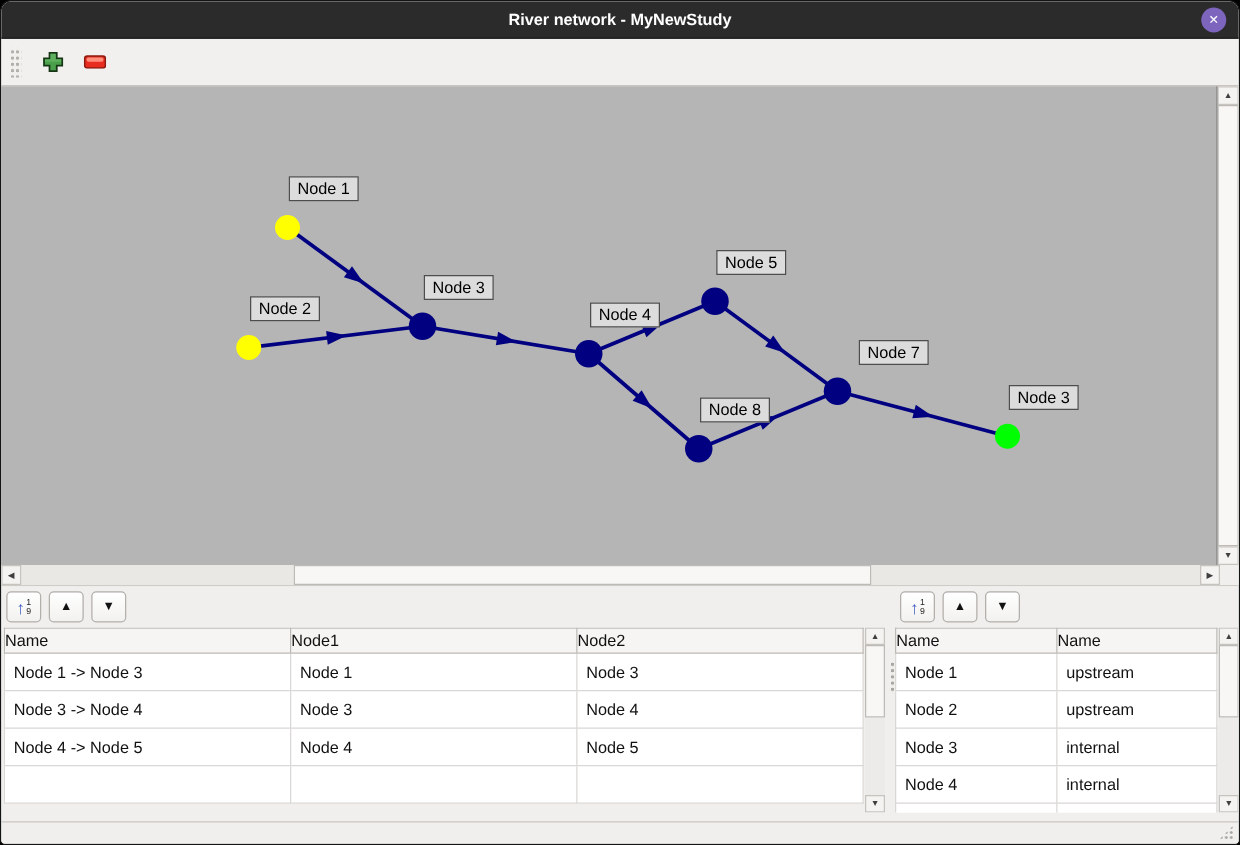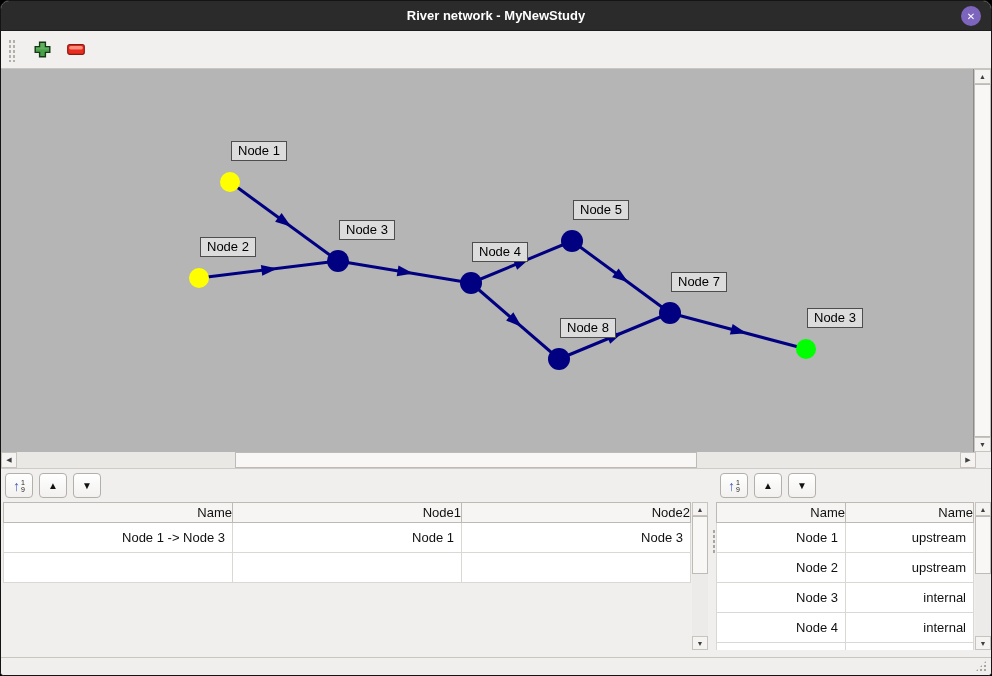--- a/index.html
+++ b/index.html
@@ -58,22 +58,22 @@
     justify-content:center; cursor:pointer; font-size:10px; color:#111; }
   .sort-icon { display:flex; align-items:center; gap:1px; }
   .sort-arrow { color:#4059c0; font-weight:bold; font-size:14px; line-height:14px; }
   .sort-nums { display:flex; flex-direction:column; font-size:7px; line-height:7px; color:#222; }
 
   .table-clip { height:148px; overflow:hidden; display:flex; }
   .pane-left .table-clip { margin-left:2px; }
   table { border-collapse:collapse; table-layout:fixed; background:#fff;
     border:1px solid #8c8a87; font-size:13px; color:#111; align-self:flex-start; }
   th { height:20px; background:#f6f5f3; border:1px solid #bdbab6; font-weight:normal;
-    text-align:right; padding:0; cursor:pointer; }
-  td { height:30px; border:1px solid #dad8d5; padding:0 7px; text-align:right;
+    text-align:left; padding:0; cursor:pointer; }
+  td { height:30px; border:1px solid #dad8d5; padding:0 7px; text-align:left;
     background:#fff; overflow:hidden; white-space:nowrap; }
   .table-scroll { width:16px; height:148px; margin-left:1px; background:#ecebe9;
     display:flex; flex-direction:column; }
   .table-scroll .scroll-arrow { flex:0 0 14px; }
   .table-scroll .ts-thumb { flex:0 0 58px; background:#f8f7f6; border:1px solid #bebbb7; cursor:pointer; }
   .table-scroll .ts-track { flex:1; }
 
   
   .statusbar { flex:0 0 18px; border-top:1px solid #c9c6c2; background:#f0efed; position:relative; }
   .resize-grip { position:absolute; right:4px; bottom:3px; width:12px; height:12px;
@@ -135,21 +135,21 @@
           <circle cx="558" cy="290" r="11" fill="#000080"></circle>
           <circle cx="669" cy="244" r="11" fill="#000080"></circle>
           <circle cx="805" cy="280" r="10" fill="#00ff00"></circle>
         </svg>
     <div class="node-label" style="left: 230px; top: 72px;">Node 1</div>
         <div class="node-label" style="left: 199px; top: 168px;">Node 2</div>
         <div class="node-label" style="left: 338px; top: 151px;">Node 3</div>
         <div class="node-label" style="left: 471px; top: 173px;">Node 4</div>
         <div class="node-label" style="left: 572px; top: 131px;">Node 5</div>
         <div class="node-label" style="left: 559px; top: 249px;">Node 8</div>
-        <div class="node-label" style="left: 670px; top: 203px;">Node 7</div>
+        <div class="node-label" style="left: 686px; top: 203px;">Node 7</div>
         <div class="node-label" style="left: 806px; top: 239px;">Node 3</div>
       </div>
     <div class="vscroll">
       <span class="scroll-arrow">▲</span>
       <span class="scroll-thumb"></span>
       <span class="scroll-arrow">▼</span>
     </div>
   </div>
 
   <div class="hscroll">
@@ -195,20 +195,30 @@
                 <th>Node2</th>
               </tr>
             </thead>
             <tbody>
               <tr>
                 <td>Node 1 -&gt; Node 3</td>
                 <td>Node 1</td>
                 <td>Node 3</td>
               </tr>
               <tr>
+                <td>Node 3 -&gt; Node 4</td>
+                <td>Node 3</td>
+                <td>Node 4</td>
+              </tr>
+              <tr>
+                <td>Node 4 -&gt; Node 5</td>
+                <td>Node 4</td>
+                <td>Node 5</td>
+              </tr>
+              <tr>
                 <td></td>
                 <td></td>
                 <td></td>
               </tr>
             </tbody>
           </table>
         <div class="table-scroll">
           <span class="scroll-arrow">▲</span>
           <span class="ts-thumb"></span>
           <span class="ts-track"></span>

